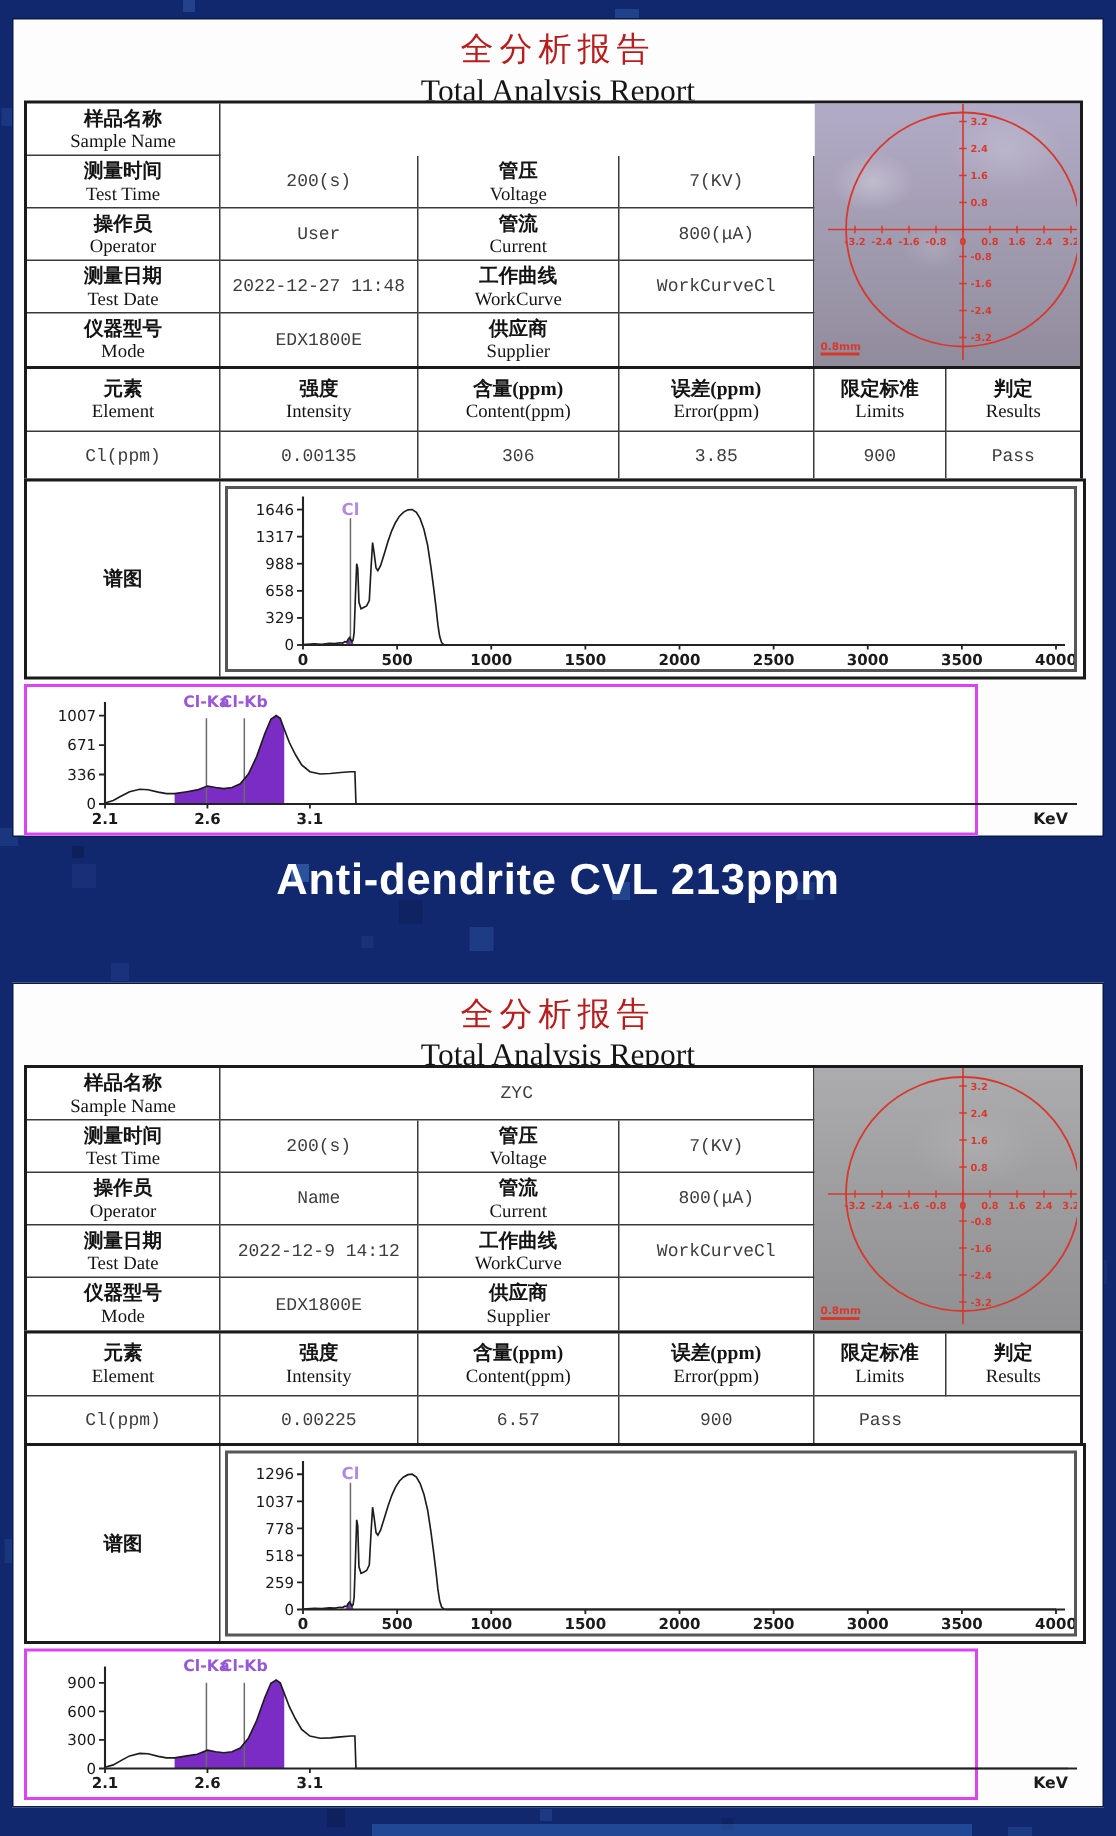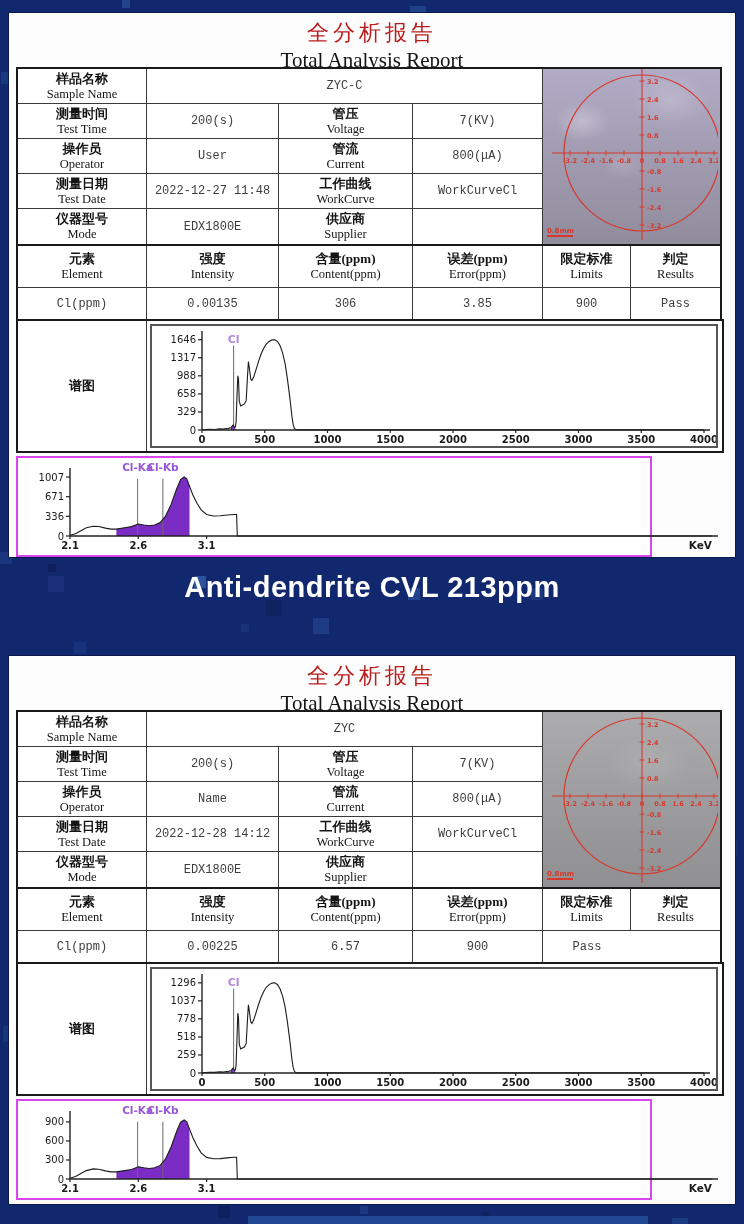--- a/index.html
+++ b/index.html
@@ -69,21 +69,20 @@
 
 <div class="card" style="top:12px;height:546px;">
   <div class="title-zh">全分析报告</div>
   <div class="title-en">Total Analysis Report</div>
 
   <div class="tbl">
     <div class="c" style="grid-area:1/1/2/2">
       <div class="zh">样品名称</div>
       <div class="en">Sample Name</div>
     </div>
-    <div class="c val" style="grid-area:1/2/2/5">ZYC-C</div>
     <div class="c nr nb photo" style="grid-area:1/5/6/6">
       <div class="photobg p0"></div>
       <svg class="photosvg" width="175" height="171">
           <circle cx="99" cy="84" r="78" fill="none" stroke="#d8382c" stroke-width="1.2"></circle>
           <line x1="99" x2="99" y1="0" y2="171" stroke="#d8382c" stroke-width="1.1"></line>
           <line x1="9" x2="175" y1="84" y2="84" stroke="#d8382c" stroke-width="1.1"></line>
           <line x1="27" x2="27" y1="81.5" y2="86.5" stroke="#d8382c" stroke-width="1"></line>
           <text x="27" y="94" font-size="6.5" fill="#d8382c" text-anchor="middle" font-weight="bold">-3.2</text>
           <line x1="96.5" x2="101.5" y1="12" y2="12" stroke="#d8382c" stroke-width="1"></line>
           <text x="104" y="14.5" font-size="6.5" fill="#d8382c" text-anchor="start" font-weight="bold">3.2</text>
@@ -342,21 +341,21 @@
     <div class="c val" style="grid-area:3/2/4/3">Name</div>
     <div class="c" style="grid-area:3/3/4/4">
       <div class="zh">管流</div>
       <div class="en">Current</div>
     </div>
     <div class="c val" style="grid-area:3/4/4/5">800(μA)</div>
     <div class="c" style="grid-area:4/1/5/2">
       <div class="zh">测量日期</div>
       <div class="en">Test Date</div>
     </div>
-    <div class="c val" style="grid-area:4/2/5/3">2022-12-28 14:12</div>
+    <div class="c val" style="grid-area:4/2/5/3">2022-12-9 14:12</div>
     <div class="c" style="grid-area:4/3/5/4">
       <div class="zh">工作曲线</div>
       <div class="en">WorkCurve</div>
     </div>
     <div class="c val" style="grid-area:4/4/5/5">WorkCurveCl</div>
     <div class="c nb" style="grid-area:5/1/6/2">
       <div class="zh">仪器型号</div>
       <div class="en">Mode</div>
     </div>
     <div class="c val nb" style="grid-area:5/2/6/3">EDX1800E</div>

